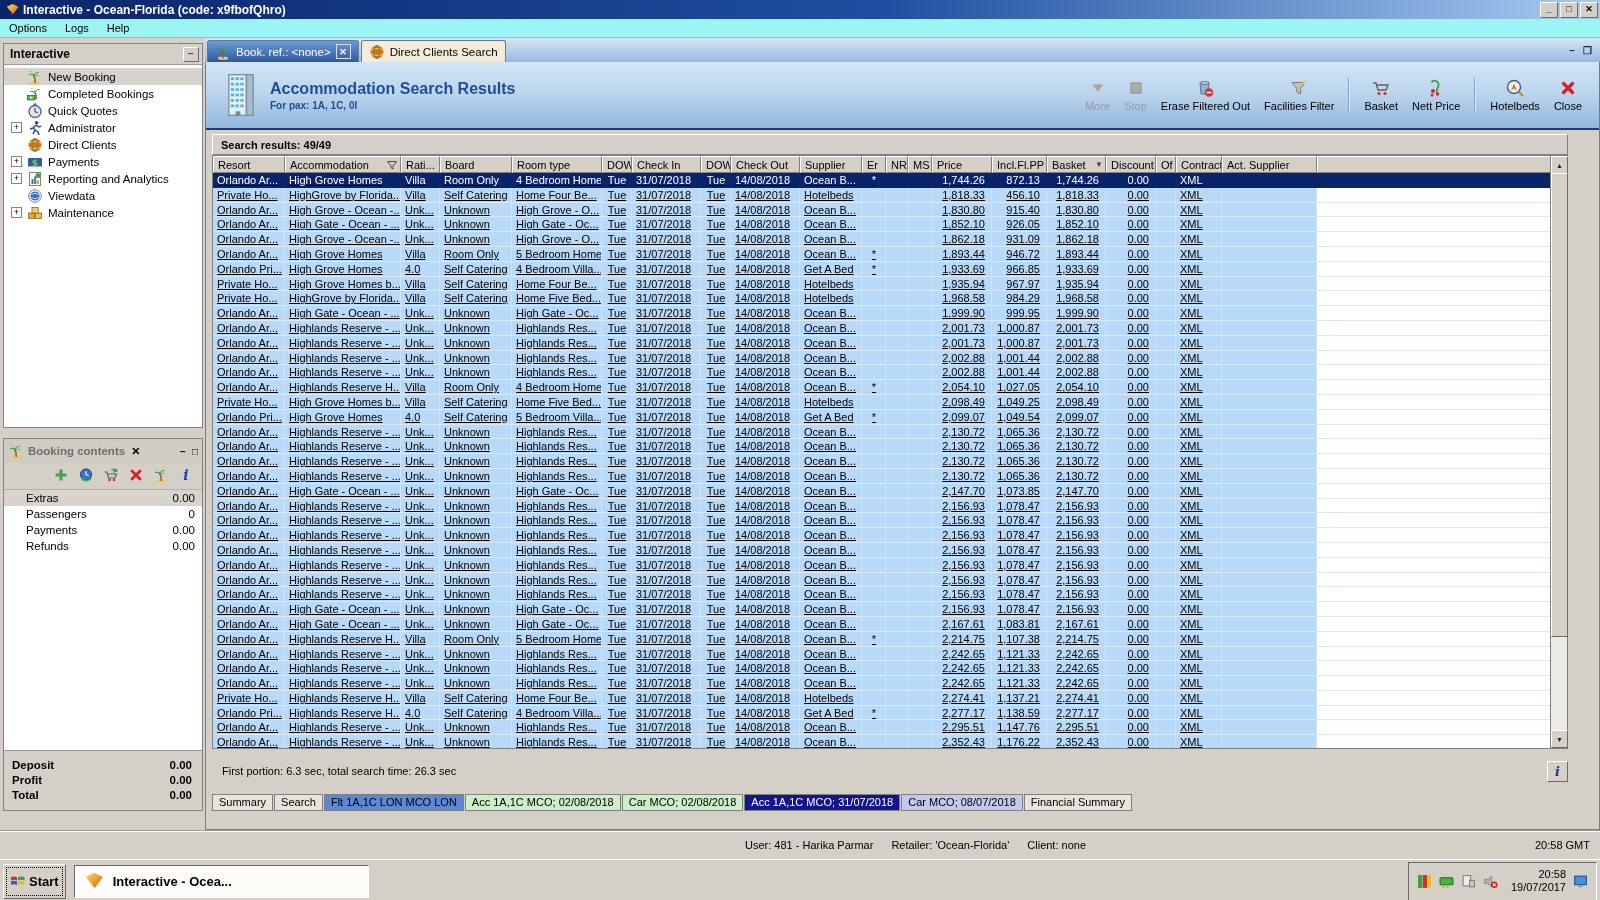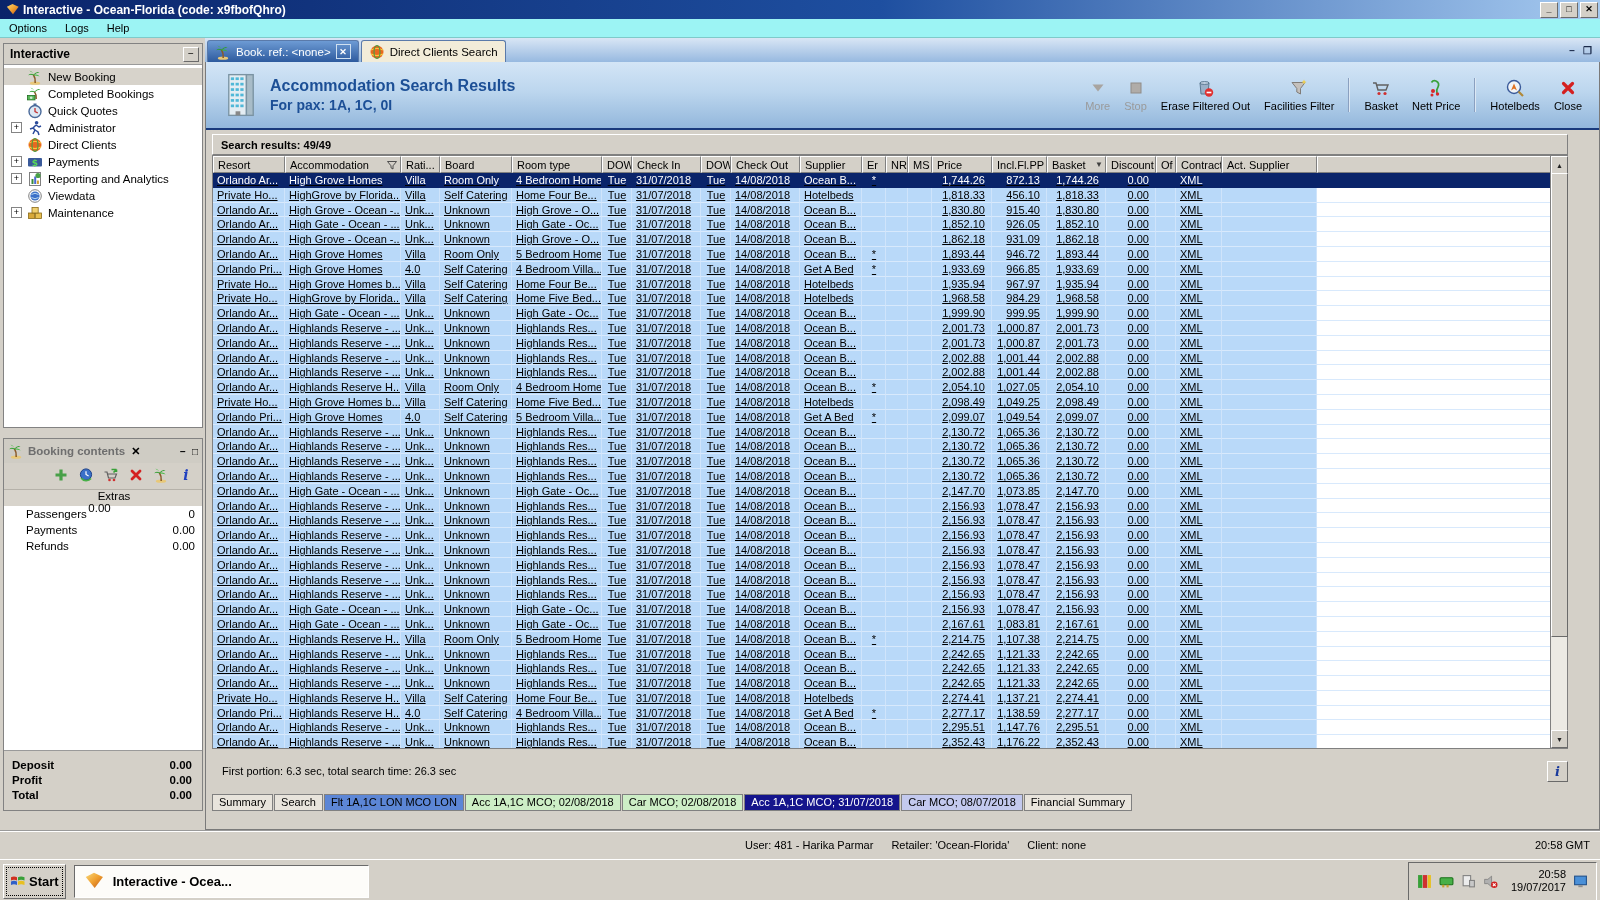--- a/index.html
+++ b/index.html
@@ -43,21 +43,21 @@
   .panel-bk{height:373px;}
   .bk-title{height:24px;background:#cfccc4;display:flex;align-items:center;padding:0 4px;}
   .bk-title .ic{margin-right:4px;}
   .bk-label{color:#6e6e6e;font-weight:bold;font-size:11.5px;}
   .bk-close{font-weight:bold;margin-left:6px;font-size:11px;}
   .bk-winbtns{margin-left:auto;display:flex;gap:6px;font-size:10px;font-weight:bold;}
   .bk-toolbar{height:26px;background:#d4d0c8;border-bottom:1px solid #b5b1a9;display:flex;
               align-items:center;justify-content:flex-end;gap:9px;padding-right:8px;}
   .bk-list{background:#fff;}
   .bk-row{height:16px;display:flex;align-items:center;font-size:11.5px;}
-  .bk-row.hl{background:#d8d4cc;flex-direction:column;}
+  .bk-row.hl{background:#d8d4cc;}
   .bk-row .lbl{margin-left:22px;flex:1;}
   .bk-row .val{margin-right:7px;}
   .bk-spacer{flex:1;background:#fff;}
   .bk-totals{background:#d4d0c8;border-top:1px solid #9a9a9a;padding:6px 0 8px;}
   .bk-trow{height:15px;display:flex;font-weight:bold;font-size:11.5px;align-items:center;}
   .bk-trow .lbl{margin-left:8px;flex:1;}
   .bk-trow .val{margin-right:10px;}
 
   
   .main-col{flex:1;display:flex;flex-direction:column;min-width:0;}
@@ -73,21 +73,21 @@
               color:#1a2a4a;font-weight:bold;font-size:10px;}
   .content{flex:1;border:1px solid #7a7a7a;border-top:none;background:#d4d0c8;
            display:flex;flex-direction:column;min-height:0;}
 
   .banner{height:66px;flex:none;background:linear-gradient(180deg,#d3e5f6 0%,#bcd6ee 45%,#93b7dc 100%);
           border-bottom:2px solid #1a3a7c;display:flex;align-items:center;}
   .banner-icon{width:38px;height:46px;margin:0 10px 0 16px;line-height:0;}
   .banner-icon svg{width:38px;height:46px;}
   .banner-titles{flex:1;}
   .banner-title{color:#1c4f96;font-size:16px;font-weight:bold;}
-  .banner-sub{color:#1c4f96;font-size:14px;font-weight:bold;margin-top:2px;}
+  .banner-sub{color:#1c4f96;font-size:10px;font-weight:bold;margin-top:2px;}
   .toolbar{display:flex;align-items:flex-end;gap:8px;margin-right:14px;}
   .tool-btn{display:flex;flex-direction:column;align-items:center;gap:2px;padding:2px 3px;}
   .tool-btn .ic{width:20px;height:20px;}
   .tool-label{font-size:11px;white-space:nowrap;}
   .tool-btn.disabled .tool-label{color:#9a9a9a;}
   .tsep{width:1px;align-self:stretch;background:#8aa0c0;border-right:1px solid #dce8f4;margin:2px 3px;}
 
   .results-bar{height:19px;flex:none;margin:4px 31px 0 6px;background:#d4d0c8;
                border:1px solid;border-color:#fff #808080 #808080 #fff;
                display:flex;align-items:center;font-weight:bold;padding-left:8px;}

